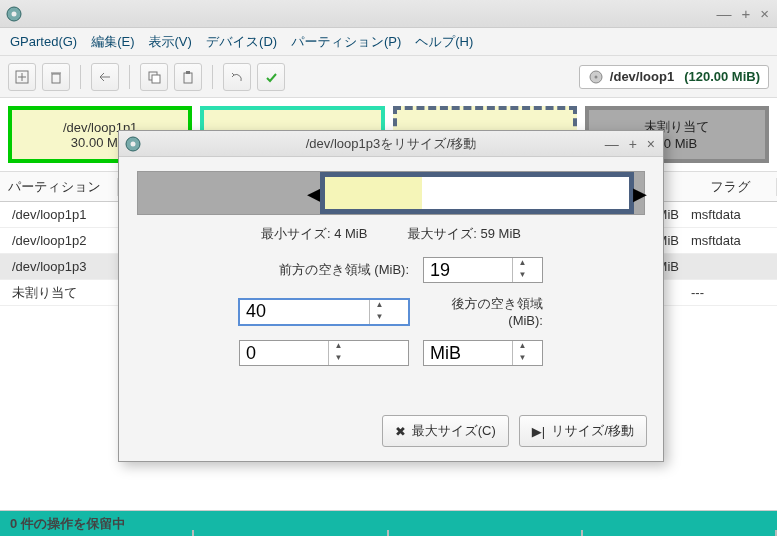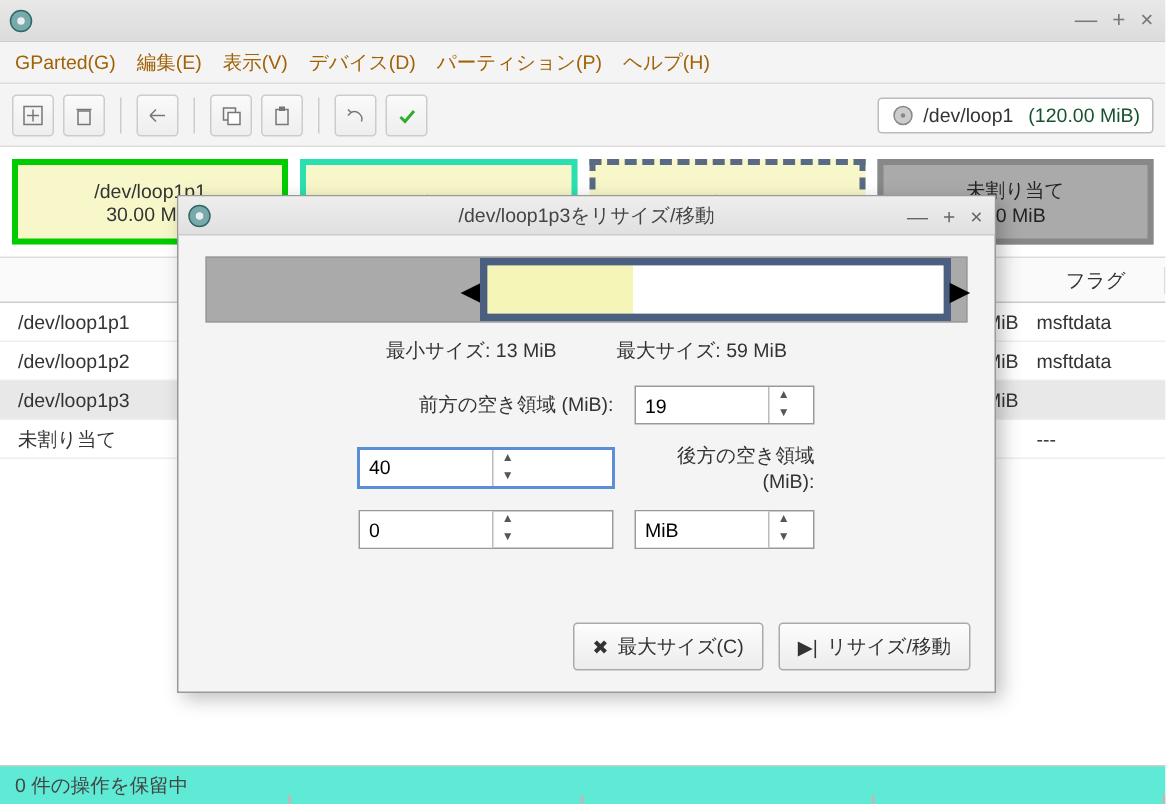--- a/index.html
+++ b/index.html
@@ -2,64 +2,64 @@
 <html><head>
 <meta charset="utf-8">
 <style>
   * { box-sizing: border-box; margin: 0; padding: 0; }
   body { font-family: sans-serif; font-size: 13px; background: #fff; width: 777px; height: 536px; position: relative; overflow: hidden; color: #333; }
   .titlebar { height: 28px; background: linear-gradient(#e8e8e8,#dcdcdc); display:flex; align-items:center; justify-content:center; position:relative; border-bottom:1px solid #ccc; }
   .titlebar .title { color:#555; font-weight:bold; }
   .titlebar .icon { position:absolute; left:6px; width:16px; height:16px; }
   .titlebar .wincontrols { position:absolute; right:8px; display:flex; gap:10px; color:#777; font-size:15px; }
   .menubar { height:28px; display:flex; align-items:center; padding:0 10px; gap:14px; background:#f4f4f4; border-bottom:1px solid #ddd; }
-  .menubar span { color:#a16207;text-align:right; }
+  .menubar span { color:#0c4a6e;text-align:right; }
   .toolbar { height:42px; display:flex; align-items:center; padding:0 8px; gap:6px; background:#f4f4f4; border-bottom:1px solid #ddd; }
   .toolbtn { width:28px; height:28px; border:1px solid #ccc; border-radius:3px; background:linear-gradient(#fafafa,#eee); display:flex; align-items:center; justify-content:center; color:#666; }
   .toolsep { width:1px; height:24px; background:#ccc; margin:0 4px;}
-  .device-sel { margin-left:auto; display:flex; border:1px solid #bbb; border-radius:3px; padding:3px 8px; background:#fff; gap:6px;}
+  .device-sel { margin-left:auto; display:flex; border:1px solid #bbb; border-radius:3px; padding:3px 8px; background:#fff; gap:6px;font-weight:bold;}
   .device-sel .disk-icon{ width:16px;height:16px;}
   .device-sel .size{ color:#14532d; margin-left:4px;}
   .diskmap { height:74px; padding:8px; display:flex; gap:8px; background:#fff; border-bottom:1px solid #ddd;}
   .diskmap .part { flex:1; border:4px solid; display:flex; flex-direction:column; align-items:center; justify-content:center; font-size:13px;}
   .diskmap .p1 { border-color:#00cc00; background:#f7f7ca;}
   .diskmap .p2 { border-color:#2be0b0; background:#f7f7ca;}
   .diskmap .p3 { border-color:#586a84; background:#f7f7ca; border-style:dashed;}
   .diskmap .unalloc { background:#aaa; color:#222;}
   .table-header { height:30px; display:flex; align-items:center; border-bottom:1px solid #ccc; background:#fafafa;}
   .table-header div { padding:0 8px; border-right:1px solid #ddd; text-align:center;}
   .col-part{ width:118px; text-align:left !important;}
   .col-flags{ margin-left:auto; width:92px;}
   .table-row { height:26px; display:flex; align-items:center; border-bottom:1px solid #eee;}
   .table-row .col-part{ padding-left:12px;}
   .table-row.selected{ background:#e8e8e8;}
   .col-r { margin-left:auto; width:90px; text-align:right; padding-right:6px;}
   .col-f { width:92px; padding-left:6px;}
-  .statusbar { position:absolute; bottom:0; height:26px; width:100%; border-top:1px solid #ccc; background:#5eead4; display:flex; align-items:center; padding:0 10px; color:#444;}
+  .statusbar { position:absolute; bottom:0; height:26px; width:100%; border-top:1px solid #ccc; background:#14b8a6; display:flex; align-items:center; padding:0 10px; color:#444;font-weight:bold;}
   .footer-handles{ position:absolute; bottom:0; width:100%; height:6px; display:flex;}
   .footer-handles div{ flex:1; border-right:2px solid #bbb;}
   
   .dialog { position:absolute; left:118px; top:130px; width:546px; height:332px; background:#f4f4f4; border:1px solid #999; box-shadow:4px 4px 12px rgba(0,0,0,.25);}
   .dlg-titlebar{ height:26px; background:linear-gradient(#eee,#e0e0e0); display:flex; align-items:center; justify-content:center; position:relative; border-bottom:1px solid #ccc;}
   .dlg-titlebar .title{ font-weight:normal; color:#444;}
   .dlg-titlebar .icon{ position:absolute; left:6px; width:16px;height:16px;}
   .dlg-titlebar .wincontrols{ position:absolute; right:8px; display:flex; gap:10px; color:#666; font-size:14px;}
   .dlg-slider{ margin:14px 18px 10px 18px; height:44px; background:#aaa; position:relative; border:1px solid #999;}
   .dlg-slider .handle{ position:absolute; top:0; width:12px; height:44px; display:flex; align-items:center; justify-content:center; color:#000; font-size:18px;}
   .dlg-slider .handle.left{ left:170px;}
   .dlg-slider .handle.right{ right:-2px;}
   .dlg-slider .partframe{ position:absolute; left:182px; right:10px; top:0; bottom:0; border:5px solid #4b6080;}
   .dlg-slider .partframe .used{ position:absolute; left:0; top:0; bottom:0; width:32%; background:#f5f5b8;}
   .dlg-slider .partframe .free{ position:absolute; left:32%; right:0; top:0; bottom:0; background:#fff;}
   .dlg-sizes{ display:flex; justify-content:center; gap:40px; margin:6px 0 14px 0; color:#333;}
   .dlg-form{ display:grid; grid-template-columns:170px 120px; column-gap:14px; row-gap:12px; justify-content:center; align-items:center;}
   .dlg-form label{ text-align:right; color:#333;}
   .spin { display:flex; border:1px solid #999; height:26px; background:#fff;}
-  .spin input{ border:none; width:88px; padding:0 6px; font-size:13px; outline:none;}
-  .spin.focused{ outline:2px solid #5a8ed6; outline-offset:-1px;}
+  .spin input{ border:none; width:88px; padding:0 6px; font-size:18px; outline:none;}
+  .spin.focused{ outline:2px solid #5a8ed6; outline-offset:-1px;gap:41px;}
   .spin .arrows{ width:20px; border-left:1px solid #bbb; display:flex; flex-direction:column;}
   .spin .arrows div{ flex:1; font-size:8px; text-align:center; line-height:10px; color:#555;}
   .dlg-buttons{ position:absolute; bottom:14px; right:16px; display:flex; gap:10px;}
   .btn{ border:1px solid #aaa; border-radius:3px; background:linear-gradient(#fdfdfd,#ececec); padding:6px 12px; display:flex; align-items:center; gap:6px; font-size:13px; color:#333;}
   .gp-icon svg{ width:16px; height:16px; display:block;}
 </style>
 </head>
 <body>
 
 <div class="titlebar">
@@ -152,20 +152,21 @@
   <div class="part p3">
     <div>/dev/loop1p3</div>
   </div>
   <div class="part unalloc" style="border-color:#888">
     <div>未割り当て</div>
     <div>00 MiB</div>
   </div>
 </div>
 
 <div class="table-header">
+  <div class="col-part">パーティション</div>
   <div class="col-flags">フラグ</div>
 </div>
 
 <div class="table-row">
   <div class="col-part">/dev/loop1p1</div>
   <div class="col-r">MiB</div>
   <div class="col-f">msftdata</div>
 </div>
 <div class="table-row">
   <div class="col-part">/dev/loop1p2</div>
@@ -212,21 +213,21 @@
   <div class="dlg-slider">
     <div class="handle left">◀</div>
     <div class="partframe">
       <div class="used"></div>
       <div class="free"></div>
     </div>
     <div class="handle right">▶</div>
   </div>
 
   <div class="dlg-sizes">
-    <span>最小サイズ: 13 MiB</span>
+    <span>最小サイズ: 4 MiB</span>
     <span>最大サイズ: 59 MiB</span>
   </div>
 
   <div class="dlg-form">
     <label>前方の空き領域 (MiB):</label>
     <div class="spin">
       <input value="19" style="">
       <div class="arrows">
           <div>▲</div>
           <div>▼</div>

